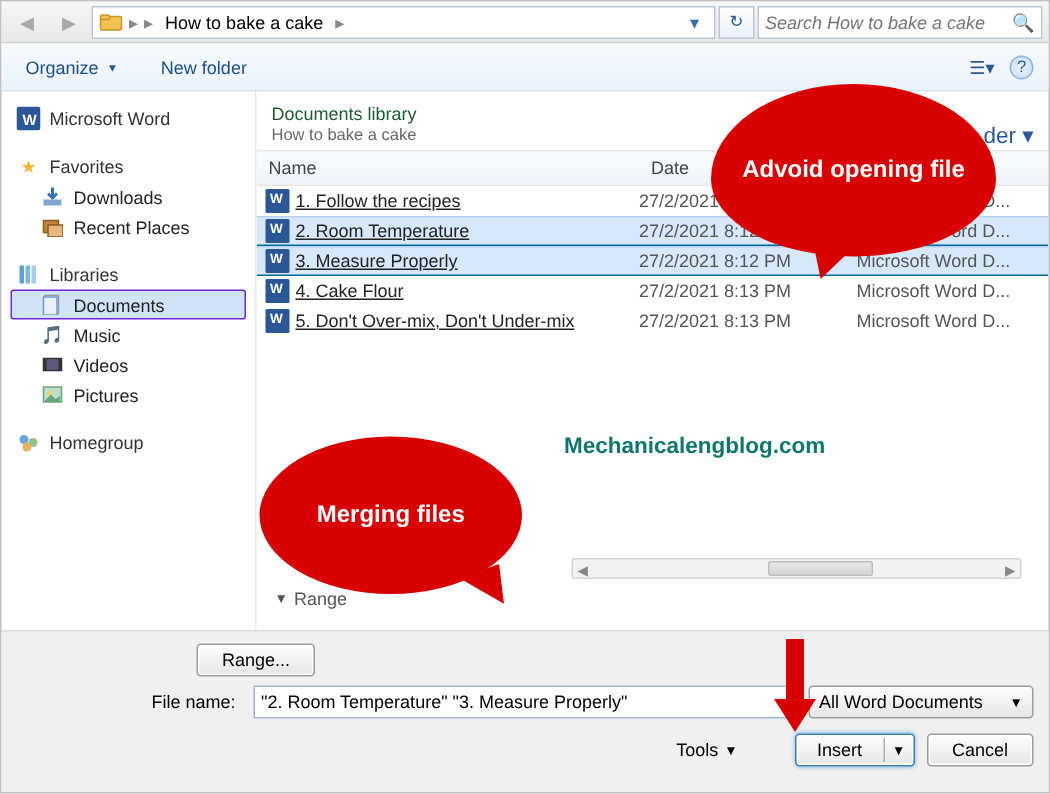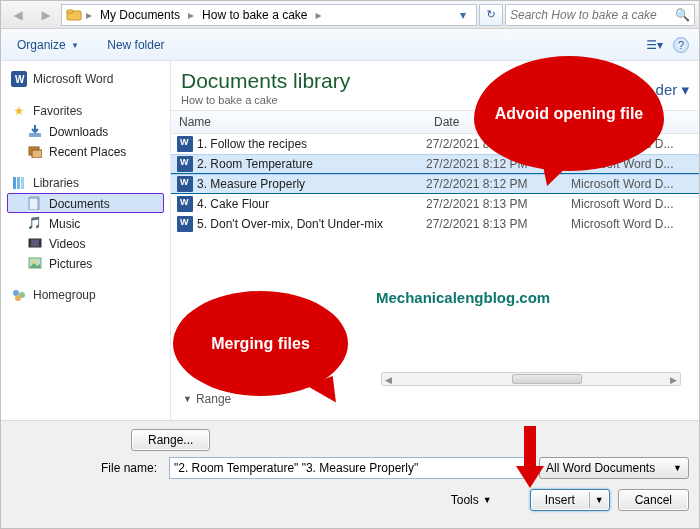--- a/index.html
+++ b/index.html
@@ -29,35 +29,35 @@
   .body { display:flex; height: calc(529px - 28px - 32px - 110px); }
   .navpane { width: 170px; border-right:1px solid #e3e8ef; padding: 8px 6px; overflow:hidden;}
   .nav-sec { margin-bottom: 12px;}
   .nav-head { font-weight: normal; color:#333; display:flex; align-items:center; gap:6px; padding:2px 4px;}
   .nav-item { display:flex; align-items:flex-end; gap:6px; padding:2px 4px 2px 20px; color:#222;}
   .nav-item.sel { background:#d0e3f7; border:1px solid #6d28d9; border-radius:2px; padding:1px 3px 1px 19px;}
   .nav-ico { width:16px; height:16px; display:inline-flex; align-items:center; justify-content:center;}
   
   .main { flex:1; display:flex; flex-direction:column; position:relative; overflow:hidden;}
   .lib-head { padding: 8px 10px 4px 10px;}
-  .lib-title { font-size: 21px; color:#1a5c2f; }
+  .lib-title { font-size: 12px; color:#1a5c2f; }
   .lib-sub { font-size: 11px; color:#666; margin-top:1px;}
   .arrange { position:absolute; right:10px; top:20px; font-size:15px; color:#1a5c9a;}
   .arrange a { color:#2b5797; text-decoration:none;}
   
   .file-header { display:flex; border-top:1px solid #e5e5e5; border-bottom:1px solid #e5e5e5; background:linear-gradient(#fafcff,#f0f5fb); font-size:12px; color:#444;}
   .col-h { padding: 4px 8px; }
   .col-name { width: 255px;}
   .col-date { width: 145px;}
   .col-type { flex:1;}
   
   .file-list { overflow:hidden;}
   .file-row { display:flex; align-items:center; height:20px; font-size:12px; color:#222;}
   .file-row.sel { background:#d6e8fa; border-top:1px solid #b5d3f0; border-bottom:1px solid #0369a1;}
-  .file-row .c1 { width:255px; display:flex; align-items:center; gap:4px; padding-left:6px; white-space:nowrap; overflow:hidden;}
+  .file-row .c1 { width:255px; display:flex; align-items:center; gap:4px; padding-left:6px; white-space:nowrap; overflow:hidden;text-decoration:underline;}
   .file-row .c2 { width:145px; color:#555;}
   .file-row .c3 { flex:1; color:#555; white-space:nowrap; overflow:hidden;}
   .doc-ico { width:16px; height:16px; display:inline-block; background:#2b5797; position:relative; border-radius:1px;}
   .doc-ico::after { content:"W"; color:#fff; font-size:9px; font-weight:bold; position:absolute; left:3px; top:1px;}
   
   
   .bottom { border-top:1px solid #dcdcdc; background:#f0f0f0; padding: 8px 10px 10px 10px; height:110px; position:relative;}
   .range-row { display:flex; align-items:center; gap:6px; margin-bottom:6px; margin-left:120px;}
   .btn { background: linear-gradient(#fdfdfd,#e6e6e6); border:1px solid #9c9c9c; border-radius:3px; padding: 3px 16px; font-size:12px; box-shadow: inset 0 0 0 1px #fff;}
   .btn.focus { border:1px solid #3c7fb1; box-shadow: 0 0 3px #6bb0e6, inset 0 0 0 1px #fff; justify-content: space-between;}
@@ -99,21 +99,20 @@
   <div class="nav-btn disabled">◀</div>
   <div class="nav-btn disabled">▶</div>
   <div class="crumbbar">
     <span class="crumb-ico">
       <svg width="16" height="16" viewBox="0 0 16 16">
           <rect x="1" y="4" width="14" height="9" rx="1" fill="#f3c255" stroke="#c9952a"></rect>
           <rect x="1" y="3" width="6" height="3" rx="1" fill="#f3c255" stroke="#c9952a"></rect>
         </svg>
     </span>
     <span class="crumb-sep">▸</span>
-    <span class="crumb">My Documents</span>
     <span class="crumb-sep">▸</span>
     <span class="crumb">How to bake a cake</span>
     <span class="crumb-sep">▸</span>
     <span style="flex:1"></span>
     <span class="crumb-refresh">▾</span>
   </div>
   <div class="small-split">↻</div>
   <div class="searchbox">
     <input placeholder="Search How to bake a cake" style="">
     <span class="search-ico">🔍</span>

